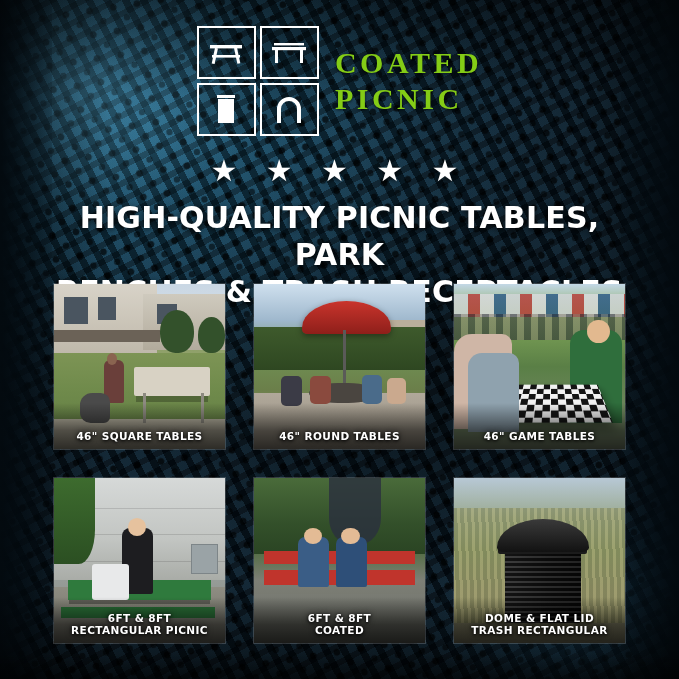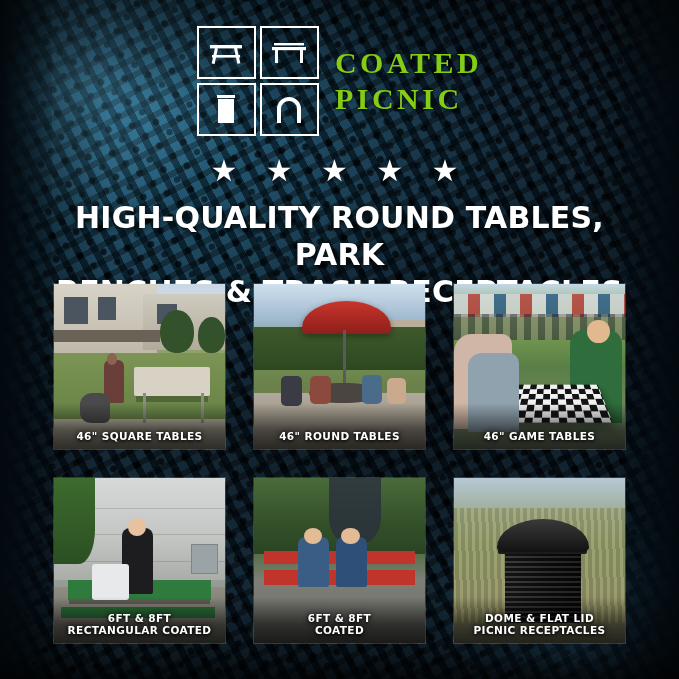--- a/index.html
+++ b/index.html
@@ -283,21 +283,21 @@
       </div>
       <div class="logo-words">
         <div class="logo-word">COATED</div>
         <div class="logo-word">PICNIC</div>
       </div>
     </div>
 
     <div class="stars">★ ★ ★ ★ ★</div>
 
     <div class="headline">
-      <span>HIGH-QUALITY ROUND TABLES, PARK</span>
+      <span>HIGH-QUALITY PICNIC TABLES, PARK</span>
       <span class="l2">BENCHES &amp; TRASH RECEPTACLES</span>
     </div>
 
     <div class="grid">
 
       <div class="tile">
         <div class="scene s1">
           <div class="bldg"></div>
           <div class="bldg2"></div>
           <div class="roof"></div>
@@ -367,21 +367,21 @@
           <div class="ground"></div>
           <div class="gbench"></div>
           <div class="gtable"></div>
           <div class="woman"></div>
           <div class="whead"></div>
           <div class="bag"></div>
         </div>
         <div class="cap-shade"></div>
         <div class="caption">
           <span>6FT &amp; 8FT</span><br>
-          <span>RECTANGULAR COATED</span>
+          <span>RECTANGULAR PICNIC</span>
         </div>
       </div>
 
       <div class="tile">
         <div class="scene s5">
           <div class="bushes"></div>
           <div class="bushdark"></div>
           <div class="ground"></div>
           <div class="benchback"></div>
           <div class="bench"></div>
@@ -400,21 +400,21 @@
       <div class="tile">
         <div class="scene s6">
           <div class="grass"></div>
           <div class="can-body"></div>
           <div class="can-lip"></div>
           <div class="can-dome"></div>
         </div>
         <div class="cap-shade"></div>
         <div class="caption">
           <span>DOME &amp; FLAT LID</span><br>
-          <span>PICNIC RECEPTACLES</span>
+          <span>TRASH RECTANGULAR</span>
         </div>
       </div>
 
     </div>
 
     <div class="footerfade"></div>
   </div>
 </div>
 
 </body></html>

